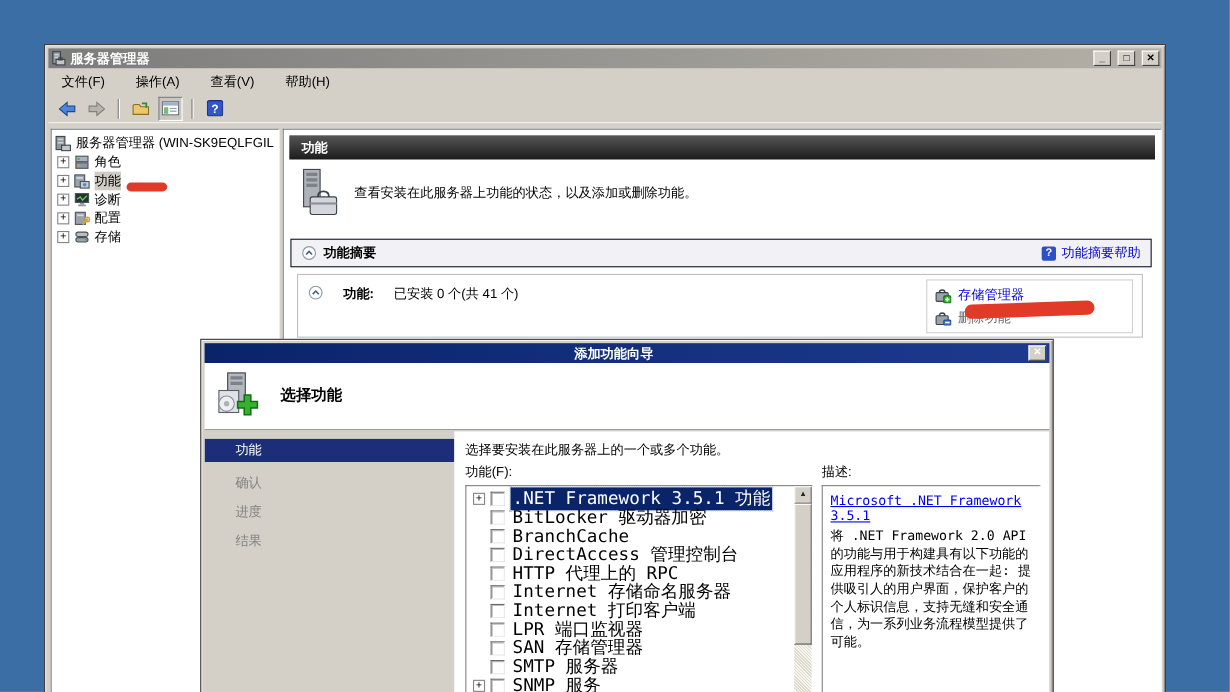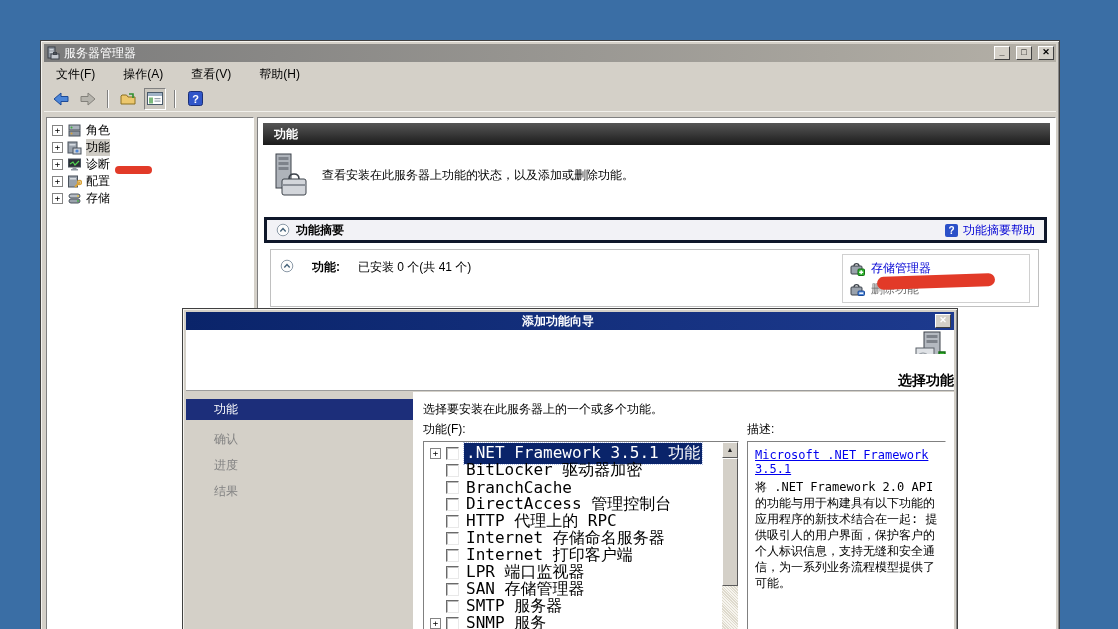--- a/index.html
+++ b/index.html
@@ -6,21 +6,21 @@
   html,body { width:1118px; height:629px; overflow:hidden; }
   body { position:relative; background:#3A6EA5; font-family:"Liberation Sans",sans-serif; font-size:12px; color:#000; }
 
   
   #window { position:absolute; left:40px; top:40px; width:1020px; height:595px;
     background:#D4D0C8; border:1px solid #404040;
     box-shadow: inset 1px 1px 0 #f4f3ef, inset -1px -1px 0 #8a8a8a;
     padding:3px; }
   .titlebar { height:18px; display:flex; align-items:center; gap:4px; padding:0 2px;
     background:linear-gradient(to right,#7c7c7c,#b4b0a7); }
-  .titlebar .ttext { flex:1; color:#fff; font-weight:normal; }
+  .titlebar .ttext { flex:1; color:#fff; font-weight:bold; }
   .winbtn { width:16px; height:14px; margin-left:2px; background:#D4D0C8;
     border:1px solid; border-color:#fff #404040 #404040 #fff;
     font-size:9px; line-height:11px; text-align:center; font-weight:bold; cursor:default; }
   .menubar { height:24px; display:flex; align-items:center; gap:28px; padding-left:12px; }
   .toolbar { height:26px; display:flex; align-items:center; gap:5px; padding-left:6px;
     border-bottom:1px solid #f2f1ec; }
   .tsep { width:2px; height:18px; border-left:1px solid #808080; border-right:1px solid #fff; margin:0 3px; }
   .tbtn { width:22px; height:22px; display:flex; align-items:center; justify-content:center; }
   .tbtn.pressed { border:1px solid; border-color:#808080 #fff #fff #808080; background:#cbc7bf; }
 
@@ -36,43 +36,43 @@
 
   .annot { position:absolute; background:#e23a28; border-radius:6px; z-index:5; }
 
   
   .mainpanel { position:absolute; left:216px; top:76px; right:3px; bottom:3px;
     background:#fff; border:1px solid; border-color:#808080 #fff #fff #808080; }
   .mainheader { margin:5px; height:22px; background:linear-gradient(#565656,#1b1b1b);
     color:#fff; font-weight:bold; display:flex; align-items:center; padding-left:11px; }
   .introrow { display:flex; gap:14px; margin:8px 0 0 12px; align-items:flex-start; }
   .introrow .txt { margin-top:14px; }
-  .sumband { margin:16px 8px 0 6px; height:26px; border:3px solid #0f172a; background:#f2f2f6;
+  .sumband { margin:16px 8px 0 6px; height:26px; border:1px solid #0f172a; background:#f2f2f6;
     display:flex; align-items:center; padding:0 9px; gap:6px; }
   .sumband .right { margin-left:auto; display:flex; align-items:center; gap:5px; }
   .link { color:#0000d4; cursor:pointer; }
   .sumbox { margin:6px 16px 0 12px; height:58px; border:1px solid #c0c0c0; position:relative;
     display:flex; align-items:flex-start; padding:9px 0 0 9px; gap:18px; }
   .linkbox { position:absolute; right:8px; top:4px; width:188px; height:49px;
     border:1px solid #d0d0d0; padding:3px 7px; }
   .linkrow { height:21px; display:flex; align-items:center; gap:6px; }
   .graytext { color:#6e6e6e; }
   .bluehelp { width:13px; height:13px; background:#2b50c8; border-radius:2px; color:#fff;
     font-weight:bold; font-size:10px; line-height:13px; text-align:center; }
 
   
   #wizard { position:absolute; left:182px; top:308px; width:776px; height:330px;
     background:#D4D0C8; border:1px solid #404040;
     box-shadow: inset 1px 1px 0 #f4f3ef, inset -1px -1px 0 #8a8a8a;
     padding:3px; z-index:10; }
   .wiztitle { height:18px; display:flex; align-items:center; gap:6px; padding:0 3px;
     background:linear-gradient(to right,#0A246A,#1d3a8e); color:#fff; font-weight:bold; }
   .wiztitle .ttext { flex:1;text-align:center; }
-  .wizhead { height:61px; background:#fff; display:flex; align-items:flex-end; gap:18px;
-    padding-left:9px; border-bottom:1px solid #9c9c9c;flex-direction:column; }
+  .wizhead { height:61px; background:#fff; display:flex; align-items:center; gap:18px;
+    padding-left:9px; border-bottom:1px solid #9c9c9c; }
   .wizhead .ptitle { font-weight:bold; font-size:14px; }
   .wizbody { position:absolute; left:3px; right:3px; top:83px; bottom:0; display:flex; overflow:hidden; }
   .wiznav { width:227px; background:#D4D0C8; padding-top:7px; }
   .step { height:26px; display:flex; align-items:center; padding-left:28px; color:#828282; }
   .step.active { height:21px; margin-bottom:6px; background:#1c2e7a; color:#fff; }
   .wizcontent { flex:1; background:#fff; position:relative; }
   .instr { position:absolute; left:10px; top:9px; }
   .listlabel { position:absolute; left:10px; top:29px; }
   .desclabel { position:absolute; left:334px; top:29px; }
   .listbox { position:absolute; left:10px; top:49px; width:316px; bottom:0;
@@ -151,20 +151,29 @@
     <span class="tsep"></span>
     <span class="tbtn">
       <svg width="15" height="15">
           <rect x="0.5" y="0.5" width="14" height="14" rx="2" fill="#3156c9" stroke="#1b2f77"></rect>
           <text x="7.5" y="11.5" text-anchor="middle" font-size="11" font-weight="bold" fill="#fff" font-family="Liberation Sans,sans-serif">?</text>
         </svg>
     </span>
   </div>
 
   <div class="treepanel">
+    <div class="trow">
+      <svg width="15" height="15">
+          <rect x="1" y="1" width="8" height="12" fill="#8f97a1" stroke="#3c424a"></rect>
+          <rect x="2.5" y="3" width="5" height="1.5" fill="#cdd3da"></rect>
+          <rect x="2.5" y="6" width="5" height="1.5" fill="#cdd3da"></rect>
+          <rect x="6" y="9" width="8" height="5" fill="#c2c7ce" stroke="#3c424a"></rect>
+        </svg>
+      <span class="tlabel">服务器管理器 (WIN-SK9EQLFGIL</span>
+    </div>
     <div class="trow child">
       <span class="expander">+</span>
       <svg width="15" height="15">
           <rect x="2" y="2" width="11" height="5" fill="#aab2bc" stroke="#4a525c"></rect>
           <rect x="2" y="8" width="11" height="5" fill="#8f97a1" stroke="#4a525c"></rect>
           <circle cx="4.5" cy="4.5" r="1" fill="#3fae3f"></circle>
           <circle cx="4.5" cy="10.5" r="1" fill="#d8a23a"></circle>
         </svg>
       <span class="tlabel">角色</span>
     </div>

